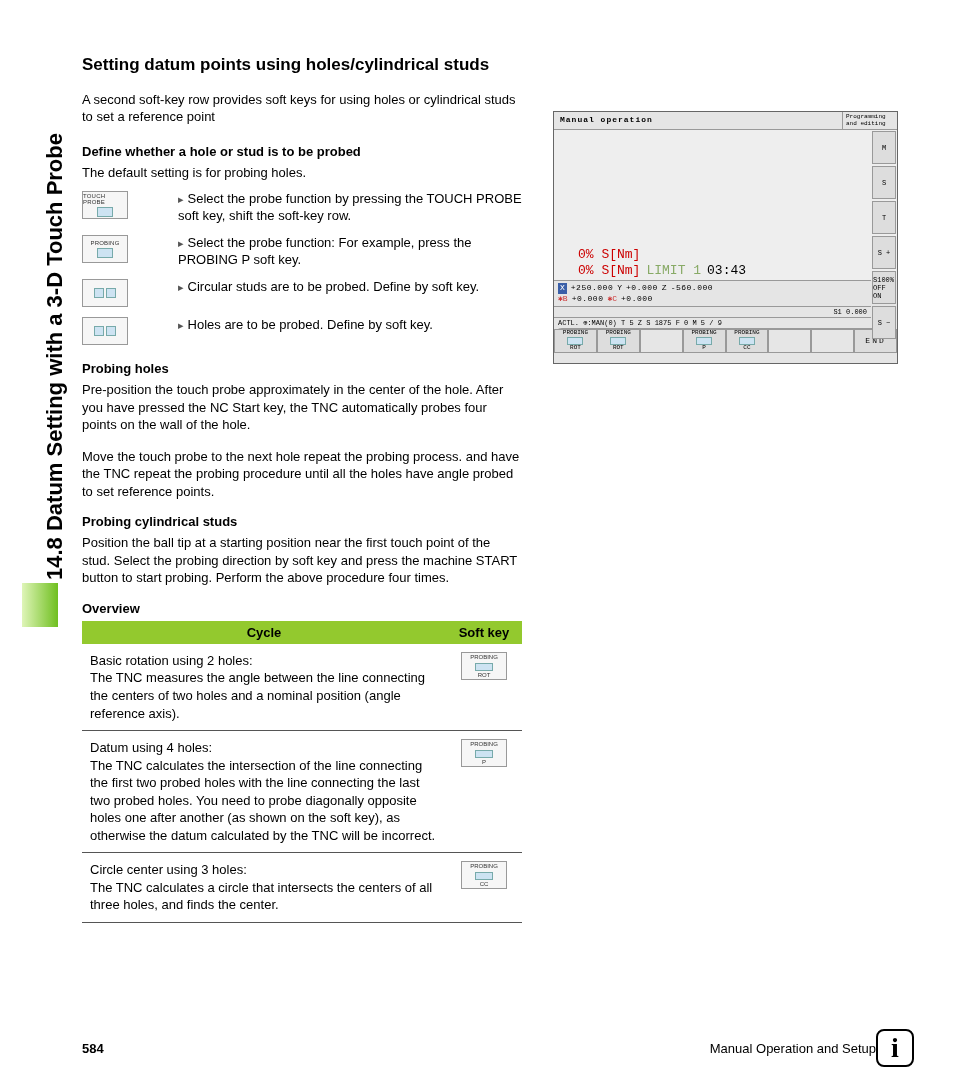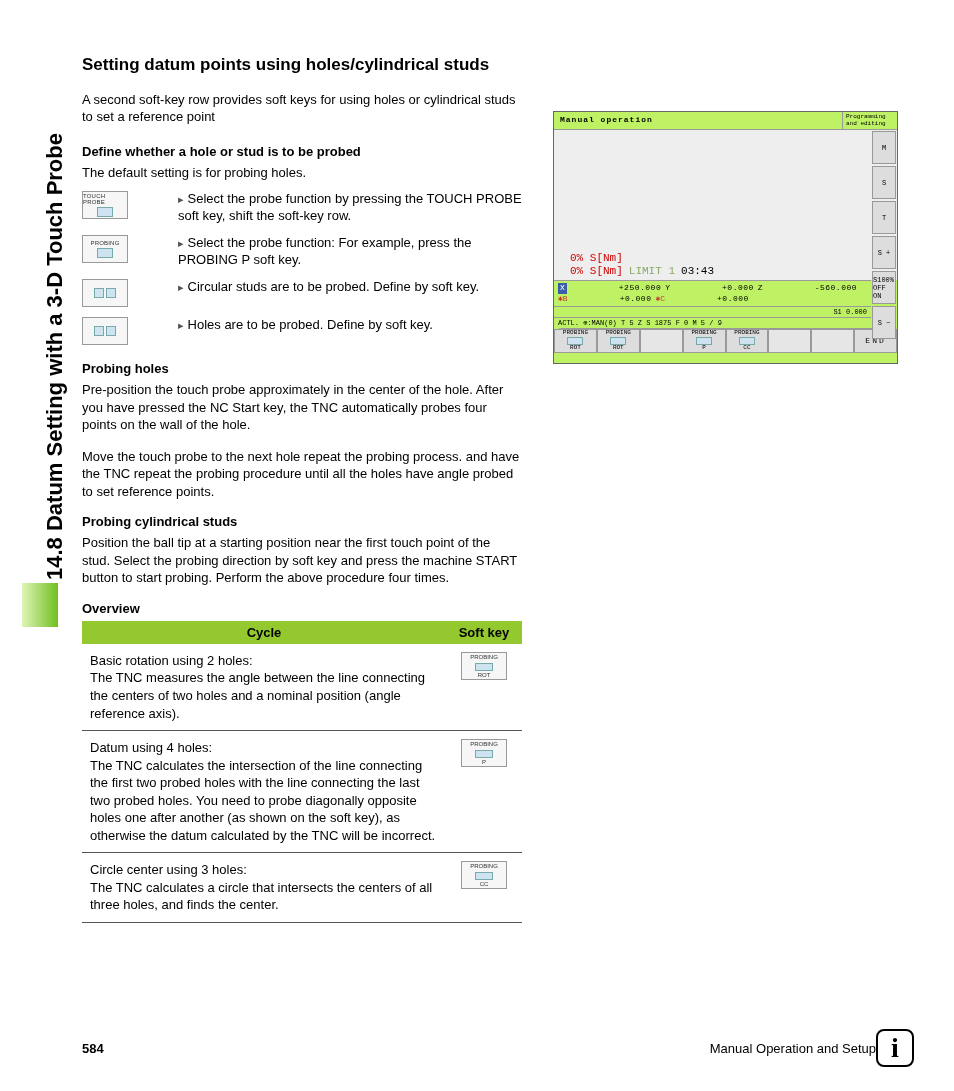--- a/index.html
+++ b/index.html
@@ -140,21 +140,21 @@
   .cycle-first { display:block; }
 
   
   .tnc-screen {
     position: absolute;
     left: 553px;
     top: 111px;
     width: 345px;
     height: 253px;
     border: 1px solid #666;
-    background: #bef264;
+    background: #e5e5e5;
     font-family: "Courier New", monospace;
     font-size: 8px;
     color: #000;
   }
   .tnc-top {
     display:flex;
     border-bottom:1px solid #999;
   }
   .tnc-title {
     flex:1; padding:3px 6px; font-weight:bold; letter-spacing:1px;
@@ -165,32 +165,32 @@
   .tnc-body { position:relative; height:150px; background:#eee; }
   .tnc-right {
     position:absolute; right:0; top:0; width:26px; height:210px;
     display:flex; flex-direction:column;
   }
   .tnc-right .btn {
     flex:1; border:1px solid #999; background:#ddd; margin:1px;
     display:flex; align-items:center; justify-content:center; font-size:7px;
   }
   .tnc-status {
-    position:absolute; bottom:0; left:0; right:26px;
-    padding:2px 16px; font-size:11px; line-height:1.2;
+    position:absolute; bottom:0; left:8px; right:26px;
+    padding:2px 16px; font-size:13px; line-height:1.2;
   }
   .tnc-status .red { color:#c00; }
   .tnc-status .line2 { display:flex; gap:6px;}
   .tnc-coords {
     border-top:1px solid #999; padding:2px 4px; font-size:8px; line-height:1.3;
     margin-right:26px;
   }
   .tnc-coords .row { display:flex; gap:4px; }
   .tnc-coords .lbl { background:#3a5fa8; color:#fff; padding:0 2px;}
-  .tnc-coords .val { letter-spacing:0.5px;margin-left:48px; }
+  .tnc-coords .val { letter-spacing:0.5px; }
   .tnc-info {
     border-top:1px solid #999; margin-right:26px; padding:1px 4px;
     font-size:7px; display:flex; gap:8px;
   }
   .tnc-softkeys {
     display:flex; border-top:1px solid #999;border-radius:8px;
   }
   .tnc-softkeys .sk {
     flex:1; border:1px solid #999; background:#ddd; height:24px;
     display:flex; flex-direction:column; align-items:center; justify-content:center;

